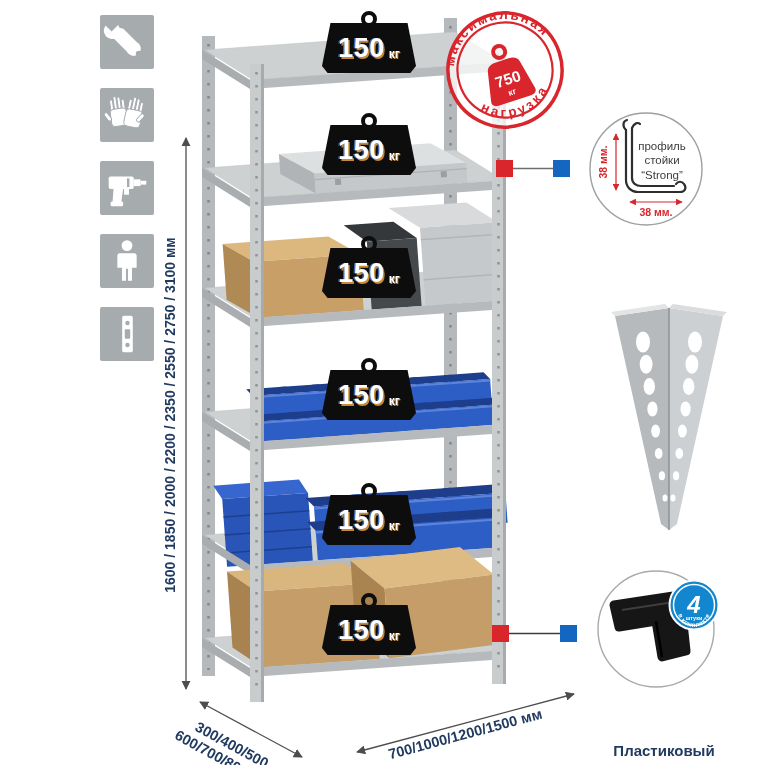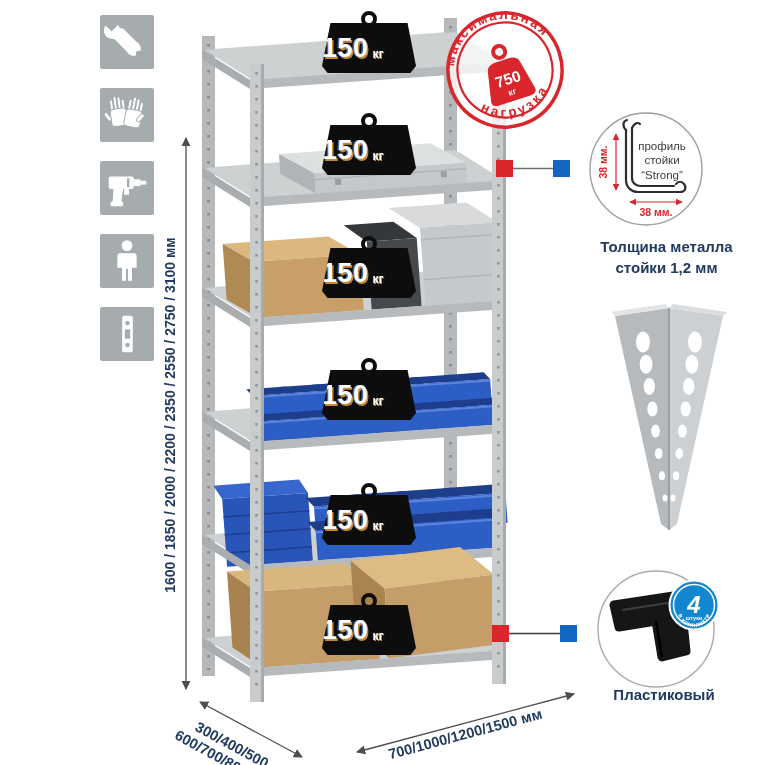--- a/index.html
+++ b/index.html
@@ -7,21 +7,21 @@
           font-family:"Liberation Sans",sans-serif;}
   .abs{position:absolute;}
   .icon-tile{position:absolute;left:100px;width:54px;height:54px;background:#a6abae;border-radius:2px;
              display:flex;align-items:center;justify-content:center;}
   .navy{color:#203a60;font-weight:bold;}
   .rot-label{position:absolute;white-space:nowrap;}
   .badge{position:absolute;left:322px;width:94px;z-index:6;}
   .badge .ring{width:8px;height:8px;border:4px solid #0d0d0d;border-radius:50%;margin:0 auto;}
   .badge .body{height:50px;margin-top:-4px;background:#0d0d0d;
                clip-path:polygon(9% 0,91% 0,100% 86%,94% 100%,6% 100%,0% 86%);
-               display:flex;align-items:center;justify-content:flex-start;gap:4px;}
+               display:flex;align-items:center;justify-content:center;gap:4px;}
   .badge .val{color:#fff;font-size:27px;font-weight:bold;letter-spacing:.5px;
               text-shadow:-1.5px 0 0 rgba(70,130,220,.8),1.5px 1.5px 0 rgba(235,160,60,.85);}
   .badge .unit{color:#fff;font-size:12px;font-weight:bold;margin-top:12px;
                text-shadow:1px 1px 0 rgba(235,160,60,.85);}
   .caption{position:absolute;text-align:center;font-size:15px;line-height:21px;}
   svg text{font-family:"Liberation Sans",sans-serif;}
   .stamp-arc{font-size:13.5px;font-weight:bold;fill:#d9252c;letter-spacing:2px;}
   .stamp-arc2{font-size:13.5px;font-weight:bold;fill:#d9252c;letter-spacing:3px;}
   .profile-txt{font-size:11.5px;fill:#3c3c3c;}
   .red-dim{font-size:10.5px;font-weight:bold;fill:#d9252c;}
@@ -339,24 +339,20 @@
       <path d="M46 20 L46 70 C46 75 50 78 55 78 L88 78"></path>
     </g>
     <text x="76" y="42" text-anchor="middle" class="profile-txt">профиль</text>
     <text x="76" y="56" text-anchor="middle" class="profile-txt">стойки</text>
     <text x="76" y="71" text-anchor="middle" class="profile-txt">“Strong”</text>
     <line x1="30" y1="26" x2="30" y2="82" stroke="#d9252c" stroke-width="1.2" marker-start="url(#arrR)" marker-end="url(#arrR)"></line>
     <text transform="rotate(-90 21 54)" x="21" y="54" text-anchor="middle" class="red-dim">38 мм.</text>
     <line x1="44" y1="94" x2="96" y2="94" stroke="#d9252c" stroke-width="1.2" marker-start="url(#arrR)" marker-end="url(#arrR)"></line>
     <text x="70" y="108" text-anchor="middle" class="red-dim">38 мм.</text>
   </svg>
-  <div class="caption navy" style="left:584px;top:236px;width:165px">
-    <div>Толщина металла</div>
-    <div>стойки 1,2 мм</div>
-  </div>
 
   <svg class="abs" style="left:597px;top:300px" width="145" height="235" viewBox="0 0 145 235">
     <polygon points="72,8 18,16 64,224 72,230" fill="#b6babc"></polygon>
     <polygon points="72,8 126,16 80,224 72,230" fill="#cdd0d2"></polygon>
     <polygon points="18,16 14,12 68,4 72,8" fill="#e2e4e5"></polygon>
     <polygon points="126,16 130,12 76,4 72,8" fill="#dadcdd"></polygon>
     <line x1="72" y1="8" x2="72" y2="230" stroke="#8e9294" stroke-width="1.5"></line>
     <g fill="#fff">
       <ellipse cx="46" cy="42" rx="7" ry="10.5"></ellipse>
         <ellipse cx="49.1" cy="64.3" rx="6.4" ry="9.5"></ellipse>
@@ -390,17 +386,17 @@
     <g>
       <circle cx="102" cy="42" r="24.5" fill="#1287cf" stroke="#fff" stroke-width="2"></circle>
       <circle cx="102" cy="42" r="20.5" fill="none" stroke="#fff" stroke-width="1.5"></circle>
       <text x="102" y="50" text-anchor="middle" font-size="24" font-weight="bold" font-style="italic" fill="#fff">4</text>
       <text x="102" y="56.5" text-anchor="middle" font-size="5.5" font-weight="bold" fill="#fff">штуки</text>
       <text text-anchor="middle" font-size="6.2" font-weight="bold" fill="#fff" letter-spacing="0.5">
         <textPath href="#footArc" startOffset="50%">в комплекте</textPath>
       </text>
     </g>
   </svg>
-  <div class="caption navy" style="left:586px;top:684px;width:156px">
+  <div class="caption navy" style="left:586px;top:740px;width:156px">
     <div>Пластиковый</div>
   </div>
 
 </div>
 
 </body></html>

